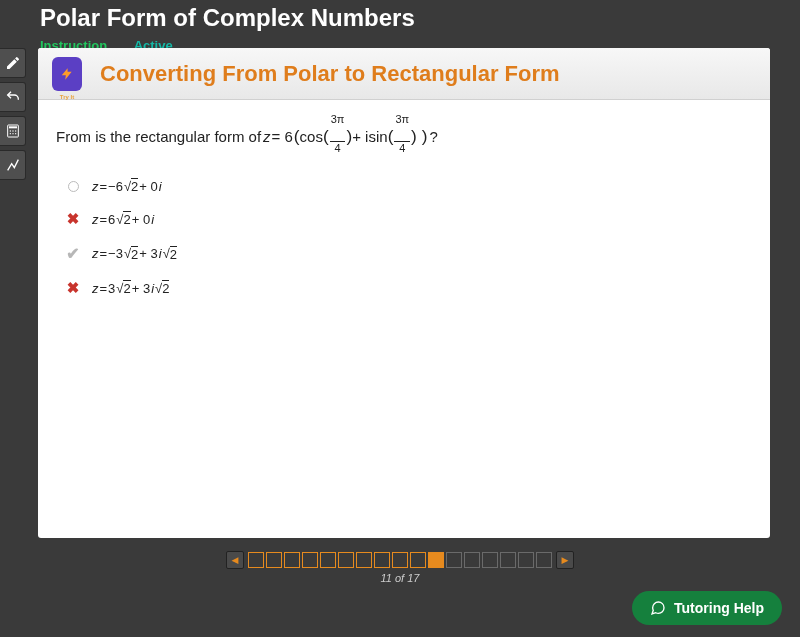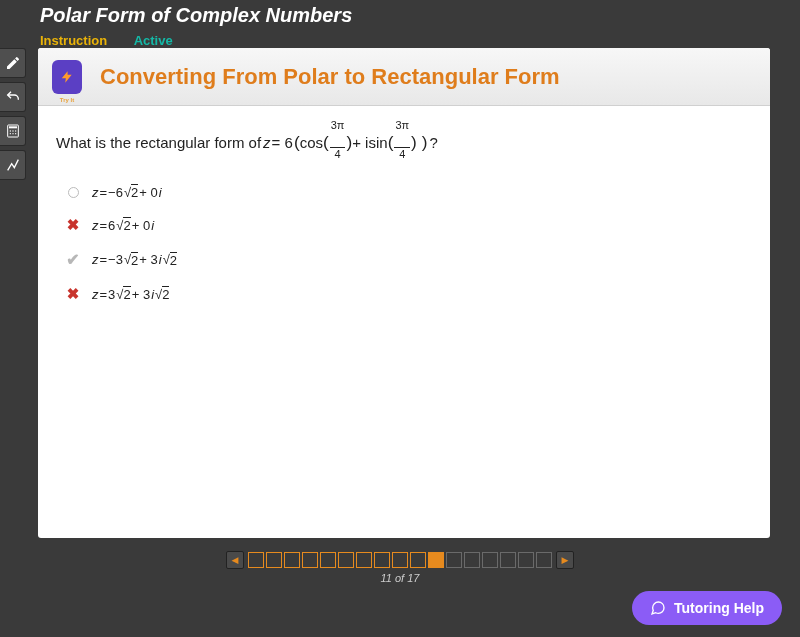--- a/index.html
+++ b/index.html
@@ -9,37 +9,36 @@
     width: 800px;
     height: 637px;
     overflow: hidden;
     position: relative;
   }
   .header {
     padding: 4px 40px 6px 40px;
   }
   .title {
     color: #fff;
-    font-size: 20px;
+    font-size: 24px;
     font-weight: bold;
-    font-style: italic;
   }
   .tabs {
     margin-top: 4px;
   }
   .tab {
     display: inline-block;
     margin-right: 22px;
     font-size: 13px;
     font-weight: bold;
     color: #14b8a6;
     cursor: pointer;
   }
   .tab.active {
-    color: #eab308;
+    color: #22c55e;
   }
 
   .sidebar {
     position: absolute;
     left: 0;
     top: 48px;
     width: 26px;
   }
   .side-item {
     width: 26px;
@@ -61,21 +60,21 @@
     position: absolute;
     left: 38px;
     top: 48px;
     width: 732px;
     height: 490px;
     background: #fff;
     border-radius: 3px;
     overflow: hidden;
   }
   .card-banner {
-    height: 58px;
+    height: 52px;
     background: linear-gradient(#f7f7f7, #e8e8e8);
     border-bottom: 1px solid #d0d0d0;
     display: flex;
     align-items: center;
     padding: 0 14px;
   }
   .tryit {
     width: 30px;
     height: 34px;
     background: #5b3fc4;
@@ -220,21 +219,21 @@
   .pager-text {
     color: #ccc;
     font-size: 11px;
     font-style: italic;
   }
 
   .tutoring {
     position: absolute;
     right: 18px;
     bottom: 12px;
-    background: #8b5cf6;
+    background: #15803d;
     color: #fff;
     border-radius: 20px;
     padding: 9px 18px;
     font-size: 14px;
     font-weight: bold;
     display: flex;
     align-items: center;
     gap: 8px;
     cursor: pointer;
   }
@@ -289,21 +288,21 @@
           <path d="M13 2L3 14h7l-1 8 11-14h-7l0-6z"></path>
         </svg>
       <div class="tryit-label">Try It</div>
     </div>
     <div class="banner-title">Converting From Polar to Rectangular Form</div>
   </div>
 
   <div class="content">
 
     <div class="question">
-      <span>What is the rectangular form of </span>
+      <span>From is the rectangular form of </span>
       <span class="math">
         <span>z</span>
         <span style="font-style:normal"> = 6 </span>
         <span class="paren-group">
           <span class="lp">(</span>
           <span style="font-style:normal">cos</span>
           <span class="lp">(</span>
           <span class="frac">
             <span class="num">3π</span>
             <span class="den">4</span>

